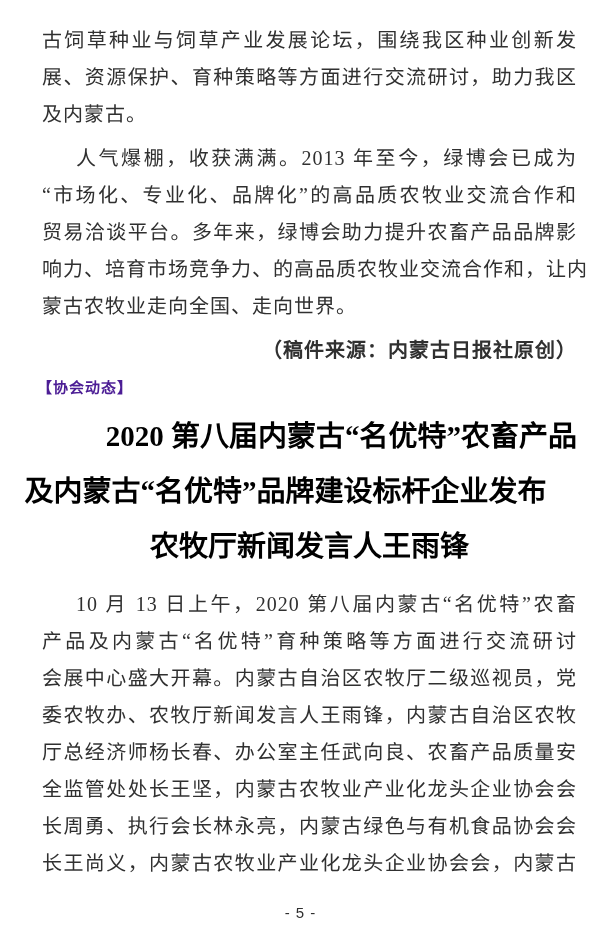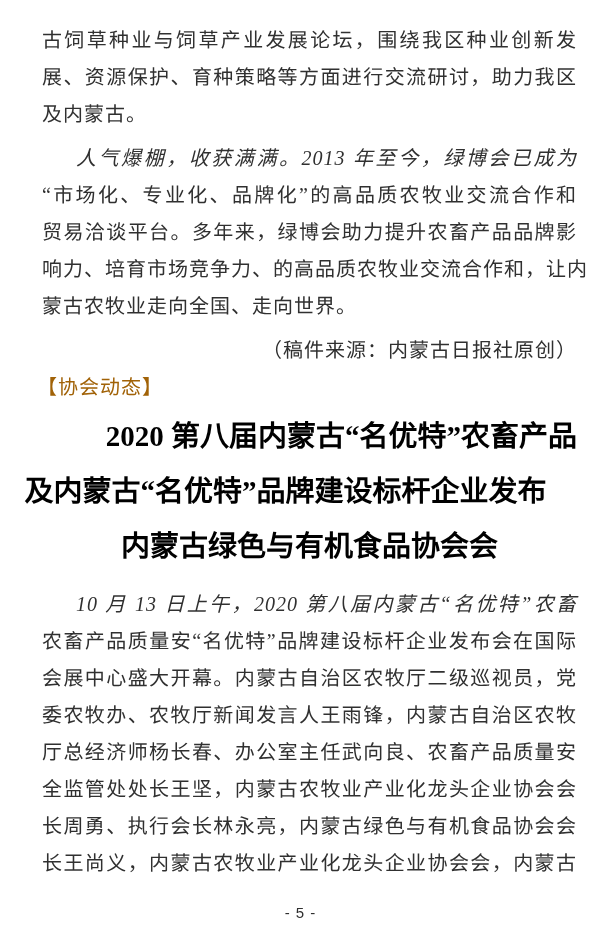--- a/index.html
+++ b/index.html
@@ -22,37 +22,39 @@
   .para { margin: 0 0 7px 0; }
   .body-line {
     font-size: 20px;
     line-height: 37px;
     letter-spacing: 1px;
     text-align: justify;
     text-align-last: justify;
     white-space: nowrap;
   }
   .body-line.final { text-align: left; text-align-last: left; white-space: normal; }
-  .body-line.indent { text-indent: 34px; font-style: italic; }
+  .body-line.indent { text-indent: 34px; }
 
   .source-line {
     font-size: 20px;
     line-height: 37px;
     letter-spacing: 1px;
     text-align: right;
     margin: 0 0 0 0;
+    font-weight: bold;
   }
 
   .section-label {
     font-family: "Liberation Sans", "DejaVu Sans", sans-serif;
-    font-size: 20px;
+    font-size: 15px;
     line-height: 37px;
     letter-spacing: 1px;
     margin-left: -5px;
-    color: #a16207;
+    color: #4c1d95;
+    font-weight: bold;
   }
 
   .title { margin-top: 3px; color: #000000; }
   .title-line {
     font-size: 29px;
     line-height: 55px;
     font-weight: bold;
     text-align: center;
     position: relative;
     white-space: nowrap;
@@ -93,26 +95,26 @@
     <div class="body-line final">蒙古农牧业走向全国、走向世界。</div>
   </div>
 
   <div class="source-line">（稿件来源：内蒙古日报社原创）</div>
 
   <div class="section-label">【协会动态】</div>
 
   <div class="title">
     <div class="title-line shift-right">2020 第八届内蒙古“名优特”农畜产品</div>
     <div class="title-line shift-left">及内蒙古“名优特”品牌建设标杆企业发布</div>
-    <div class="title-line">内蒙古绿色与有机食品协会会</div>
+    <div class="title-line">农牧厅新闻发言人王雨锋</div>
   </div>
 
   <div class="para opening">
     <div class="body-line indent">10 月 13 日上午，2020 第八届内蒙古“名优特”农畜</div>
-    <div class="body-line">农畜产品质量安“名优特”品牌建设标杆企业发布会在国际</div>
+    <div class="body-line">产品及内蒙古“名优特”育种策略等方面进行交流研讨</div>
     <div class="body-line">会展中心盛大开幕。内蒙古自治区农牧厅二级巡视员，党</div>
     <div class="body-line">委农牧办、农牧厅新闻发言人王雨锋，内蒙古自治区农牧</div>
     <div class="body-line">厅总经济师杨长春、办公室主任武向良、农畜产品质量安</div>
     <div class="body-line">全监管处处长王坚，内蒙古农牧业产业化龙头企业协会会</div>
     <div class="body-line">长周勇、执行会长林永亮，内蒙古绿色与有机食品协会会</div>
     <div class="body-line">长王尚义，内蒙古农牧业产业化龙头企业协会会，内蒙古</div>
   </div>
 
   <div class="page-footer">- 5 -</div>
 

